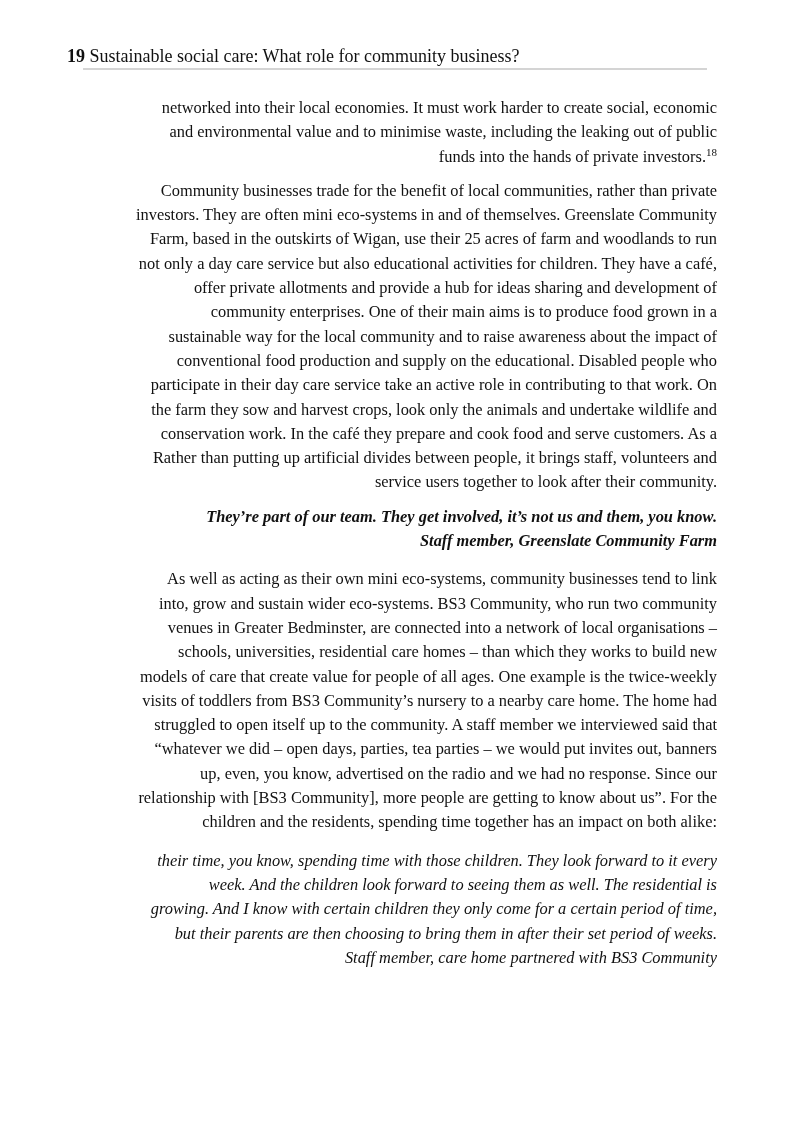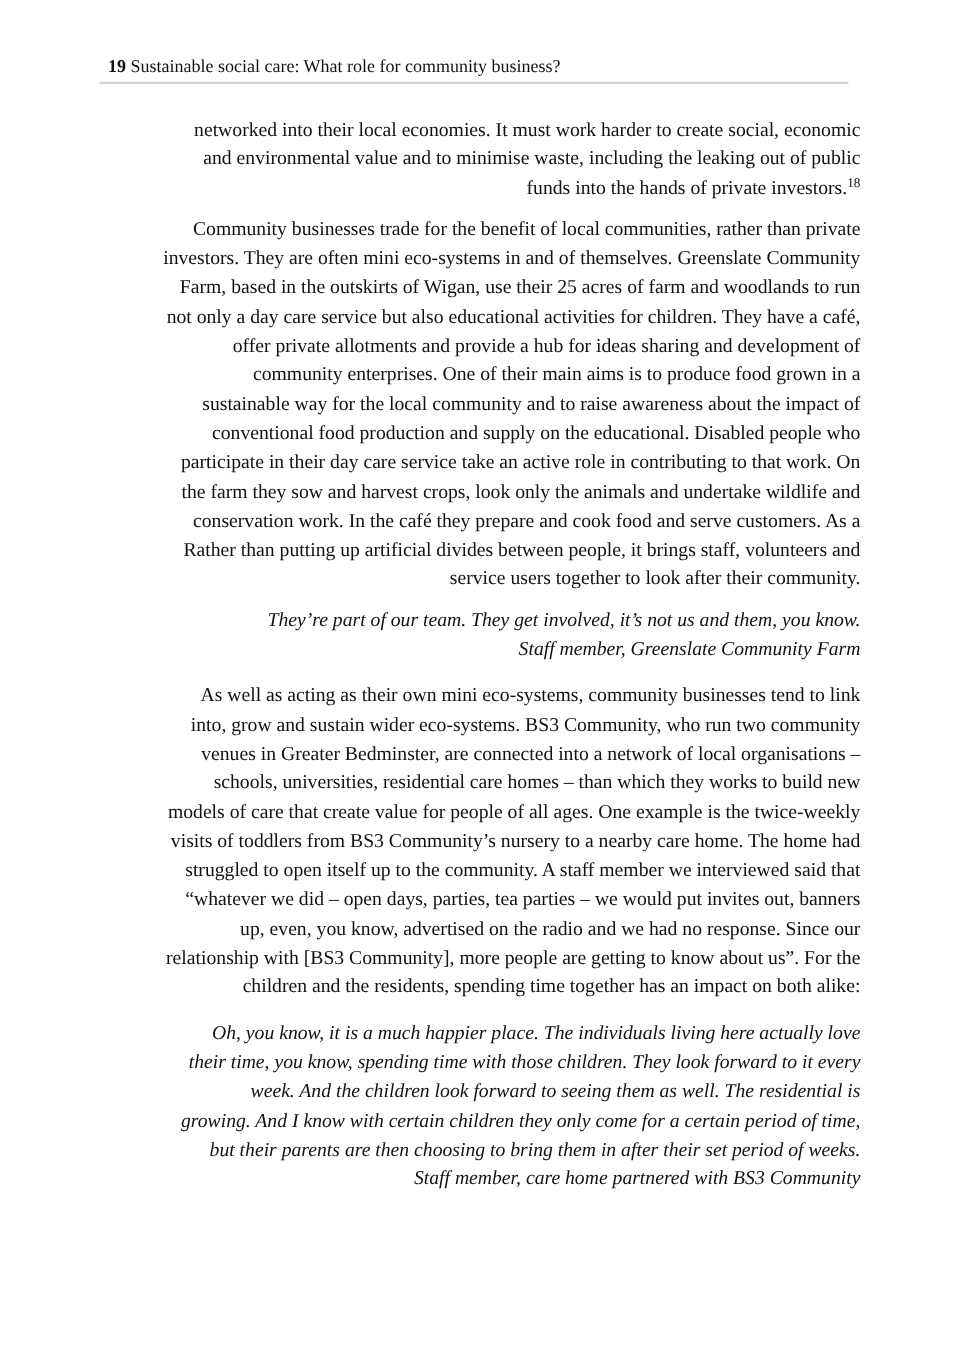--- a/index.html
+++ b/index.html
@@ -1,25 +1,25 @@
 <!DOCTYPE html>
 <html><head>
 <meta charset="utf-8">
 <style>
   html, body { margin: 0; padding: 0; background: #ffffff; }
   body { width: 800px; height: 1132px; position: relative; overflow: hidden; font-family: "Liberation Serif", "DejaVu Serif", serif; color: #111111; }
-  .header { position: absolute; left: 90px; top: 46px; width: 624px; font-size: 15px; line-height: 20px; }
+  .header { position: absolute; left: 67px; top: 46px; width: 624px; font-size: 18px; line-height: 20px; }
   .header .num { font-weight: bold; }
   .header-rule { position: absolute; left: 83px; top: 68px; width: 624px; height: 2px; background: #d4d4d4; }
   .content { position: absolute; left: 97px; top: 96px; width: 620px; }
   .para { margin: 0 0 10px 0; font-size: 16.4px; line-height: 24.3px; }
   .line { display: block; white-space: nowrap; text-align: right; }
   sup { font-size: 11px; line-height: 0; vertical-align: 6px; }
   .quote { margin: 0 0 12px 0; padding-left: 48px; font-style: italic; font-size: 16.4px; line-height: 24.3px; }
-  .quote.q1 { margin-bottom: 14px; }
+  .quote.q1 { margin-bottom: 14px; font-weight: bold; }
   .quote.q2 { margin-top: 14px; }
 </style>
 </head>
 <body>
 
 <div class="header">
   <span class="num">19</span>
   <span>Sustainable social care: What role for community business?</span>
 </div>
 <div class="header-rule"></div>
@@ -61,21 +61,20 @@
     <span class="line">models of care that create value for people of all ages. One example is the twice-weekly</span>
     <span class="line">visits of toddlers from BS3 Community’s nursery to a nearby care home. The home had</span>
     <span class="line">struggled to open itself up to the community. A staff member we interviewed said that</span>
     <span class="line">“whatever we did – open days, parties, tea parties – we would put invites out, banners</span>
     <span class="line">up, even, you know, advertised on the radio and we had no response. Since our</span>
     <span class="line">relationship with [BS3 Community], more people are getting to know about us”. For the</span>
     <span class="line">children and the residents, spending time together has an impact on both alike:</span>
   </p>
 
   <blockquote class="quote q2">
-    <span class="line">Oh, you know, it is a much happier place.  The individuals living here actually love</span>
     <span class="line">their time, you know, spending time with those children.  They look forward to it every</span>
     <span class="line">week.  And the children look forward to seeing them as well. The residential is</span>
     <span class="line">growing.  And I know with certain children they only come for a certain period of time,</span>
     <span class="line">but their parents are then choosing to bring them in after their set period of weeks.</span>
     <span class="line">Staff member, care home partnered with BS3 Community</span>
   </blockquote>
 
 </div>
 
 </body></html>

